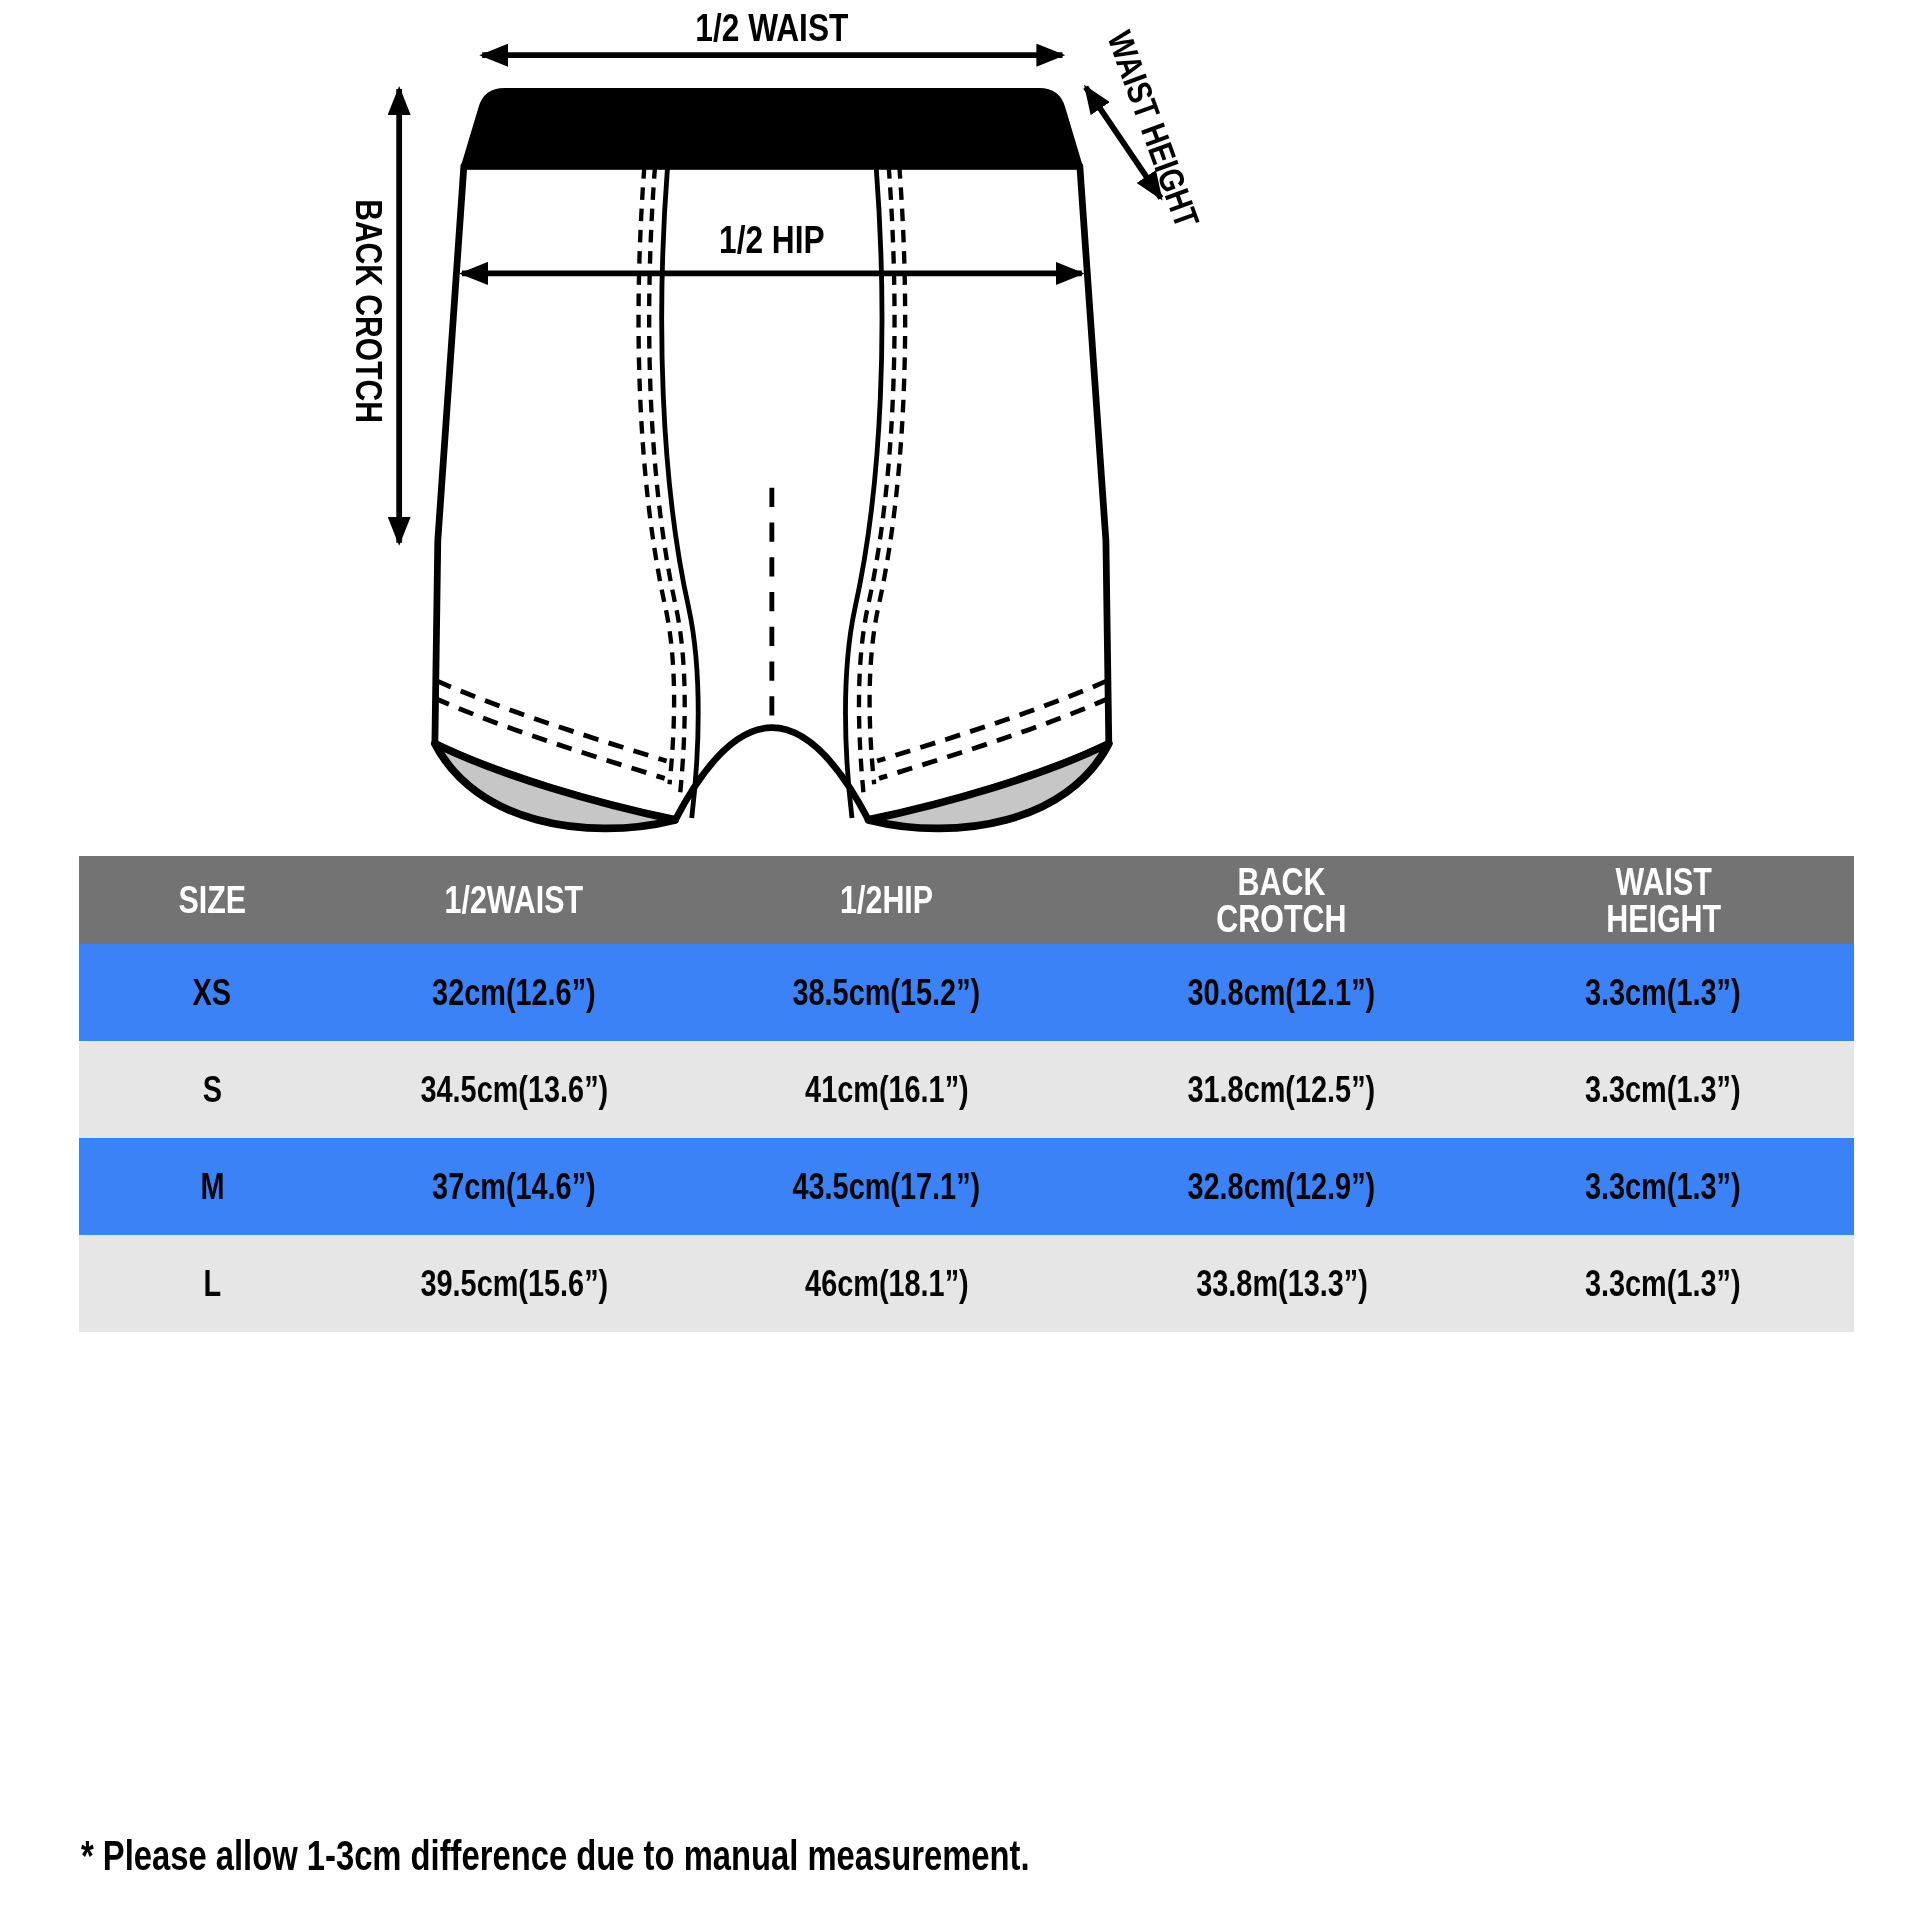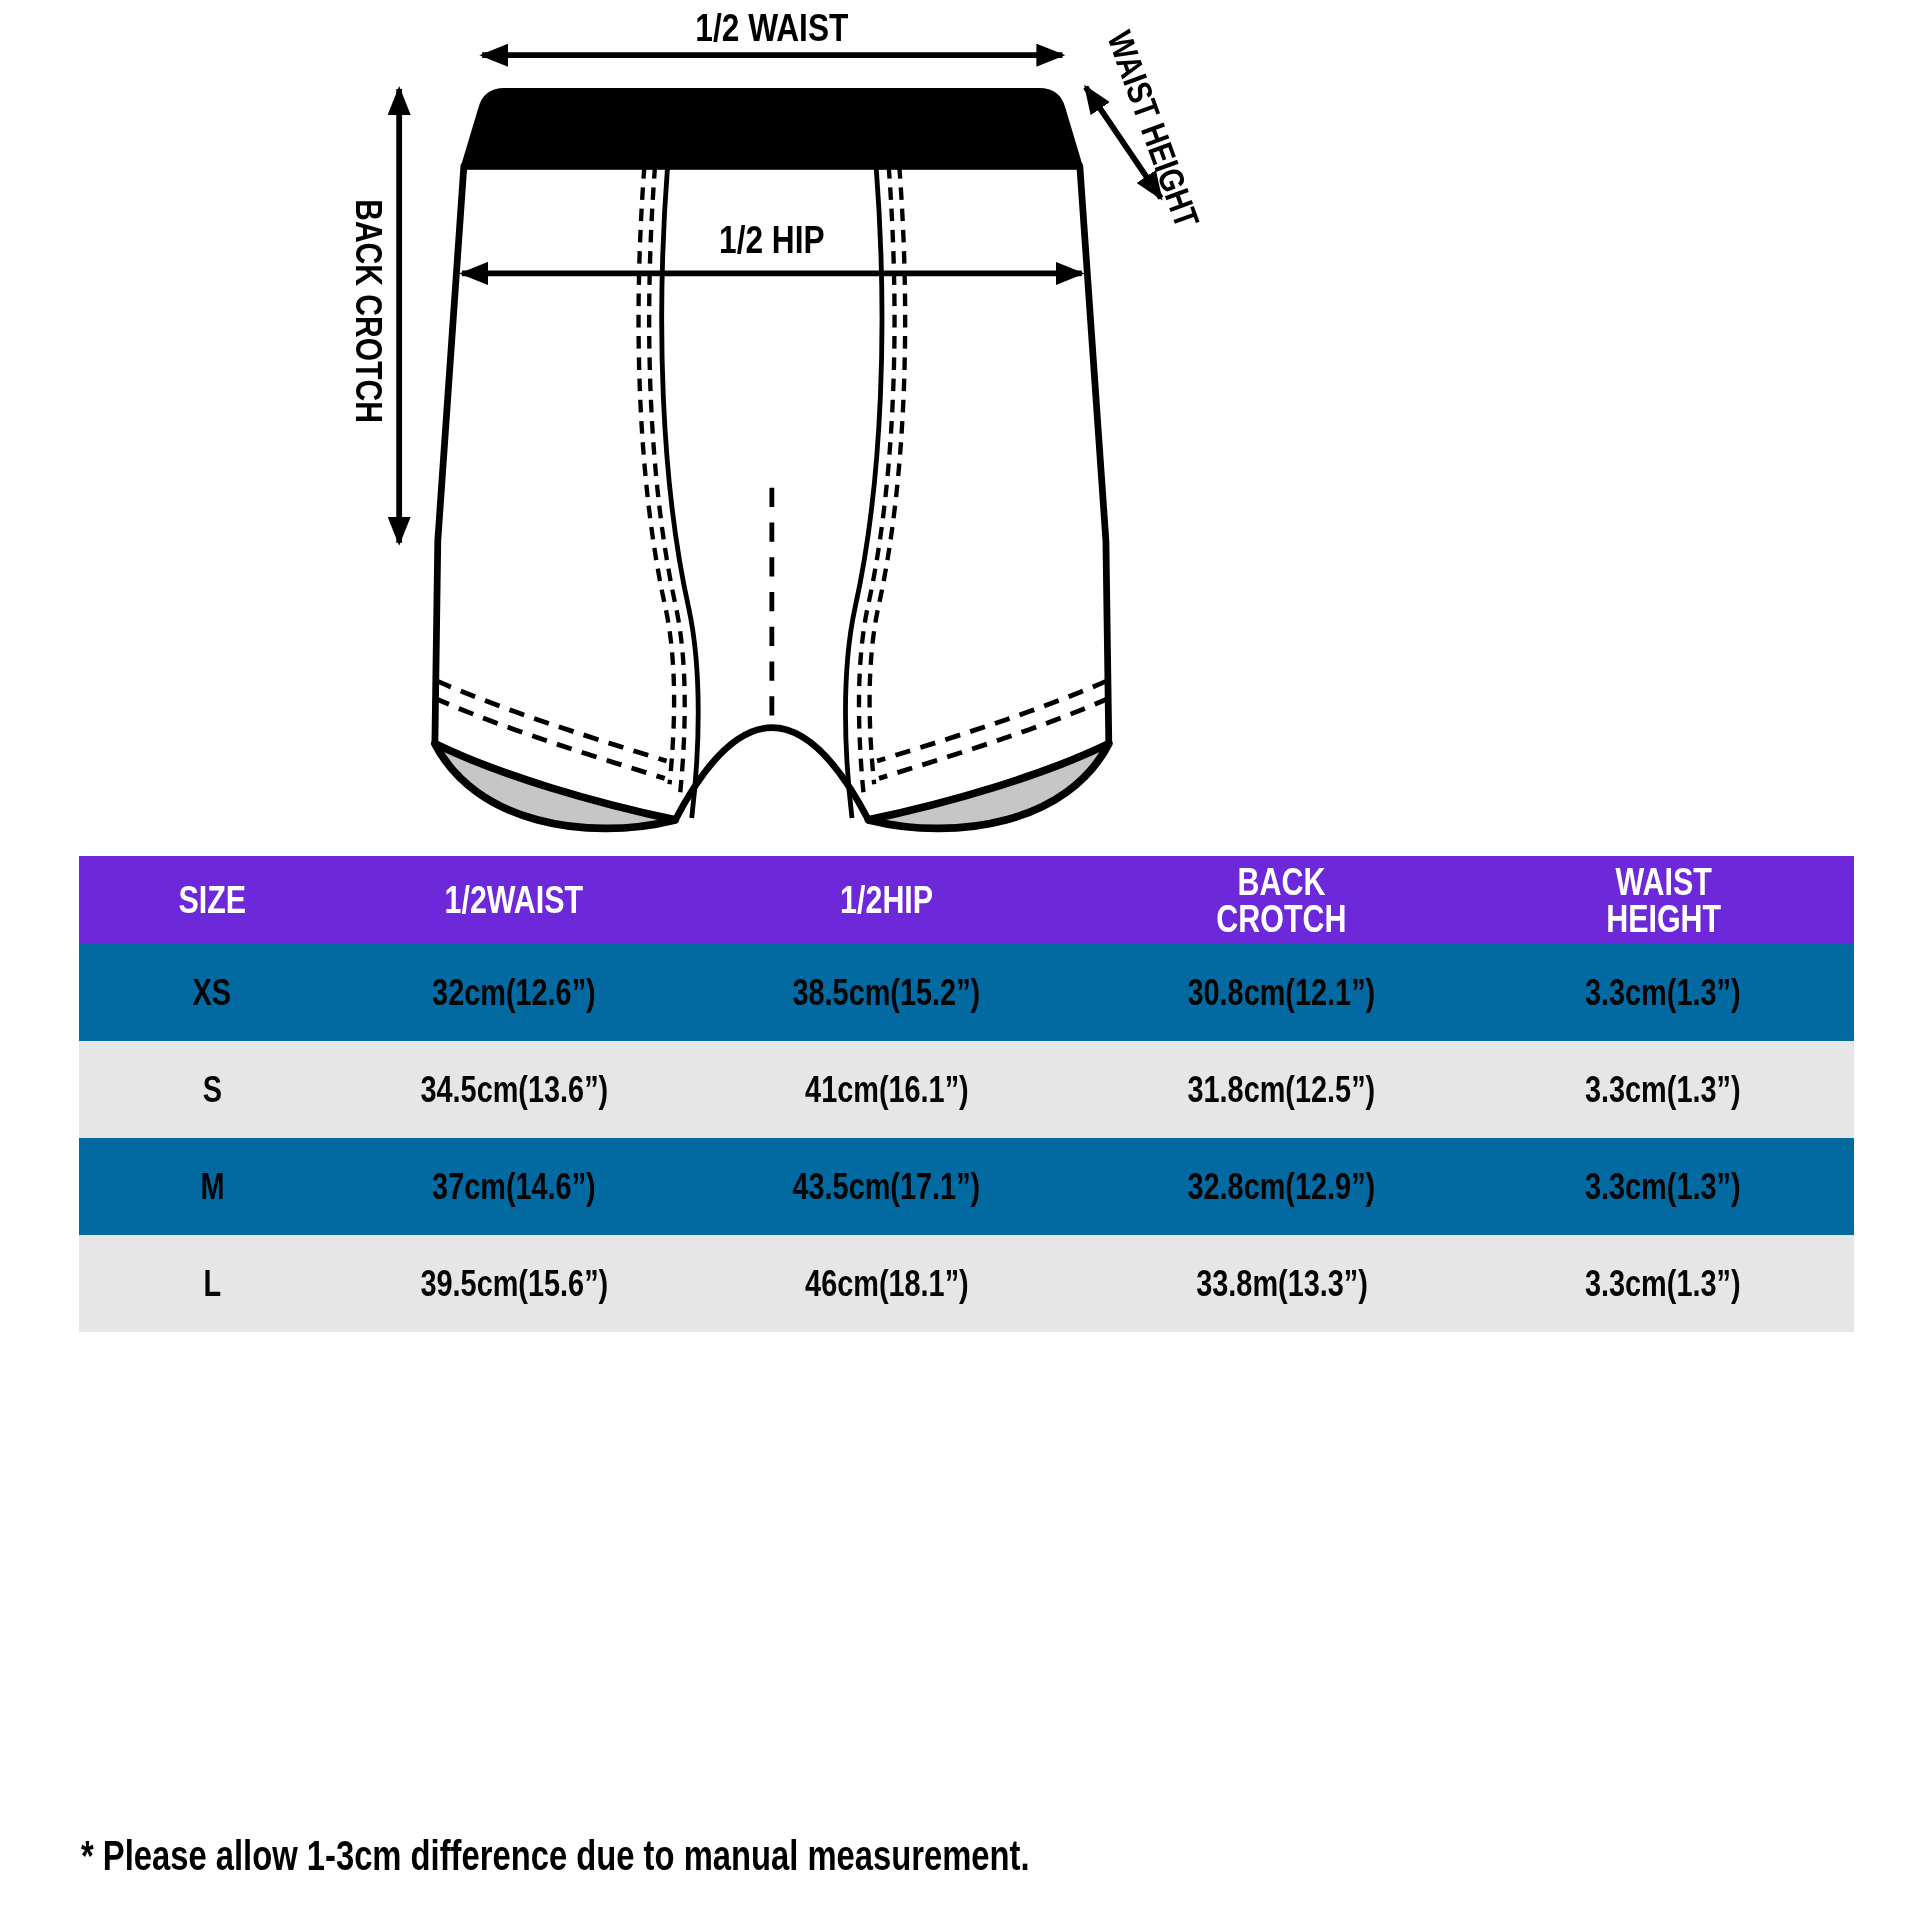--- a/index.html
+++ b/index.html
@@ -9,26 +9,26 @@
   
   .diagram-wrap{position:absolute;left:12px;top:0;width:1931px;height:850px;}
   .diagram-wrap svg{display:block;}
   .svg-label{font-family:"Liberation Sans",sans-serif;font-weight:bold;fill:#000;}
 
   
   .size-table{position:absolute;left:79px;top:856px;width:1775px;
               border-collapse:collapse;table-layout:fixed;}
   .size-table th,.size-table td{padding:0;text-align:center;vertical-align:middle;
               font-weight:bold;border:none;}
-  .size-table thead tr{height:88px;background:#6d28d9;}
+  .size-table thead tr{height:88px;background:#737373;}
   .size-table thead th{color:#ffffff;font-size:39px;line-height:0.95;}
   .size-table thead th .cx{white-space:pre-line;}
   .size-table tbody tr{height:97px;}
   .size-table tbody td{font-size:37px;color:#050505;}
-  .row-light{background:#0369a1;}
+  .row-light{background:#3b82f6;}
   .row-dark{background:#e6e6e6;}
   
   .cx{display:inline-block;transform:scaleX(0.78);transform-origin:center center;}
 
   
   .footnote{position:absolute;left:81px;top:1832px;font-size:42px;font-weight:bold;
             white-space:nowrap;}
   .footnote .cx{transform-origin:left center;}
 </style>
 </head>

